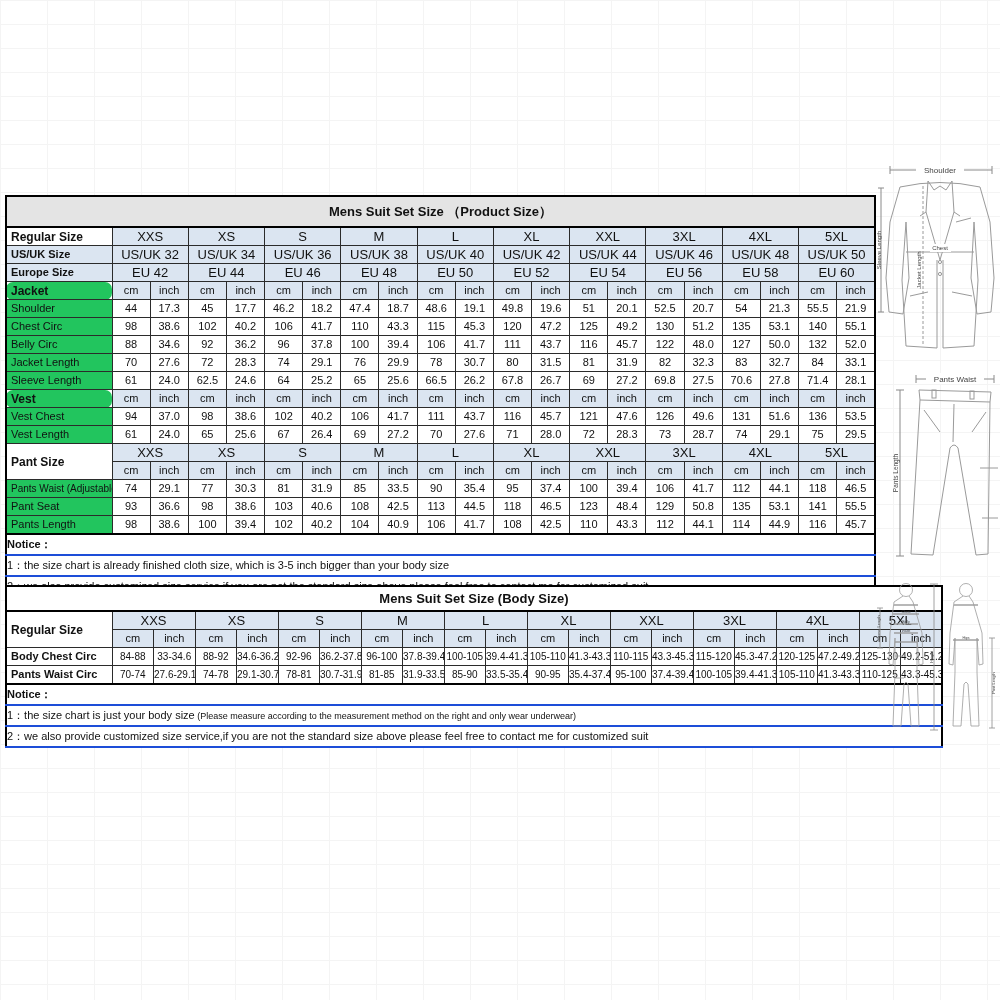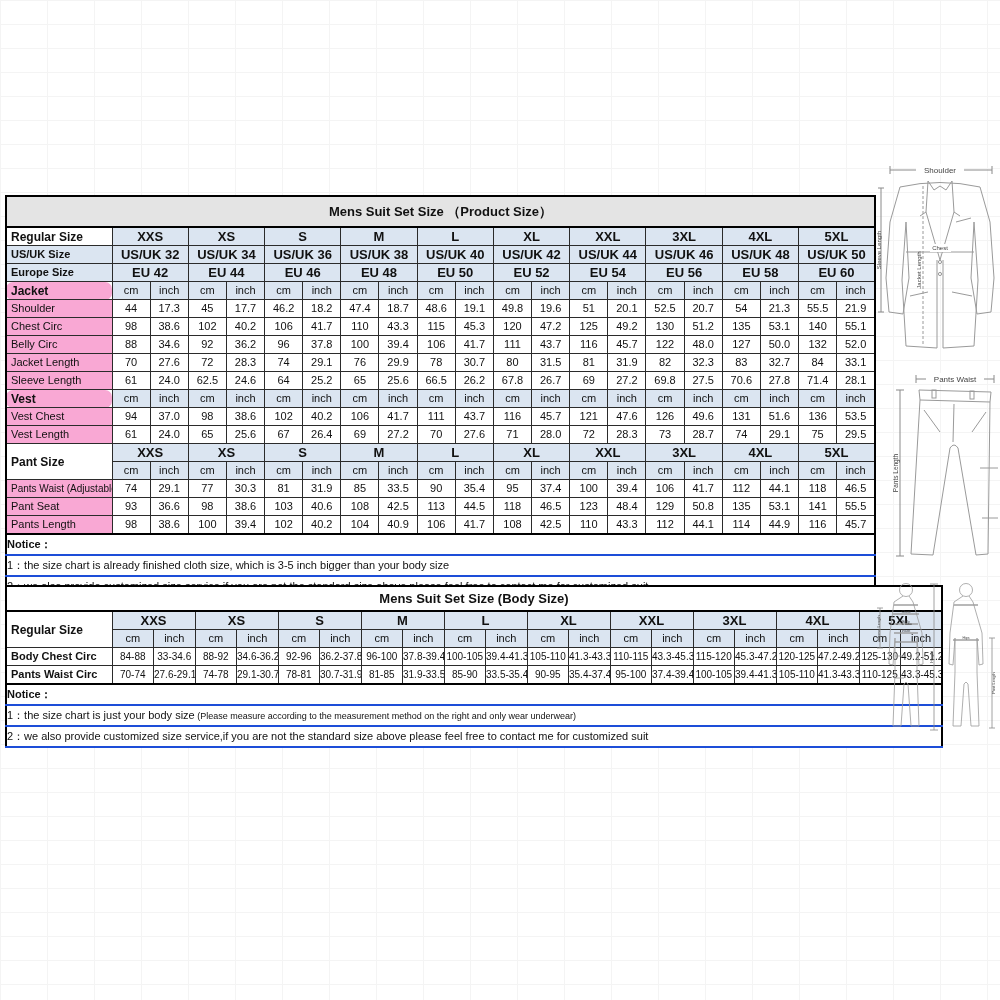--- a/index.html
+++ b/index.html
@@ -11,22 +11,22 @@
   #product-wrap{left:5px;top:195px;width:871px;}
   #body-wrap{left:5px;top:585px;width:938px;}
   table{border-collapse:collapse;table-layout:fixed;width:100%;border:2px solid #000;}
   td{border:1px solid #2b2b2b;text-align:center;padding:0;overflow:hidden;white-space:nowrap;
      font-size:11px;color:#111;height:17px;line-height:1;}
   td.title-cell{height:29px;font-size:13px;font-weight:bold;background:#e4e4e4;border-bottom:2px solid #000;}
   #body-wrap td.title-cell{background:#fff;height:23px;}
   td.lbl{text-align:left;padding-left:4px;}
   td.bold{font-weight:bold;}
   td.blue{background:#dbe5f1;}
-  td.gray{background:#f9a8d4;margin-left:44px;}
-  td.sz{font-weight:bold;font-size:13px;}
+  td.gray{background:#22c55e;margin-left:44px;}
+  td.sz{font-weight:normal;font-size:13px;}
   td.unit{font-size:11px;background:#dbe5f1;}
   td.val{background:#fff;}
   td.tiny{font-size:10px;}
   td.range{font-size:10px;}
   td.sec{font-size:12px;font-weight:bold;border-radius:7px;}
   td.note-row{text-align:left;padding-left:0;border-top:2px solid #000;border-bottom:2px solid #1d4ed8;height:19px;}
   td.note-row .sub{font-size:9px;}
   svg text{font-family:"Liberation Sans",sans-serif;fill:#444;}
   .diagram{position:absolute;}
   #jacket-diagram{left:876px;top:160px;width:124px;height:208px;}

